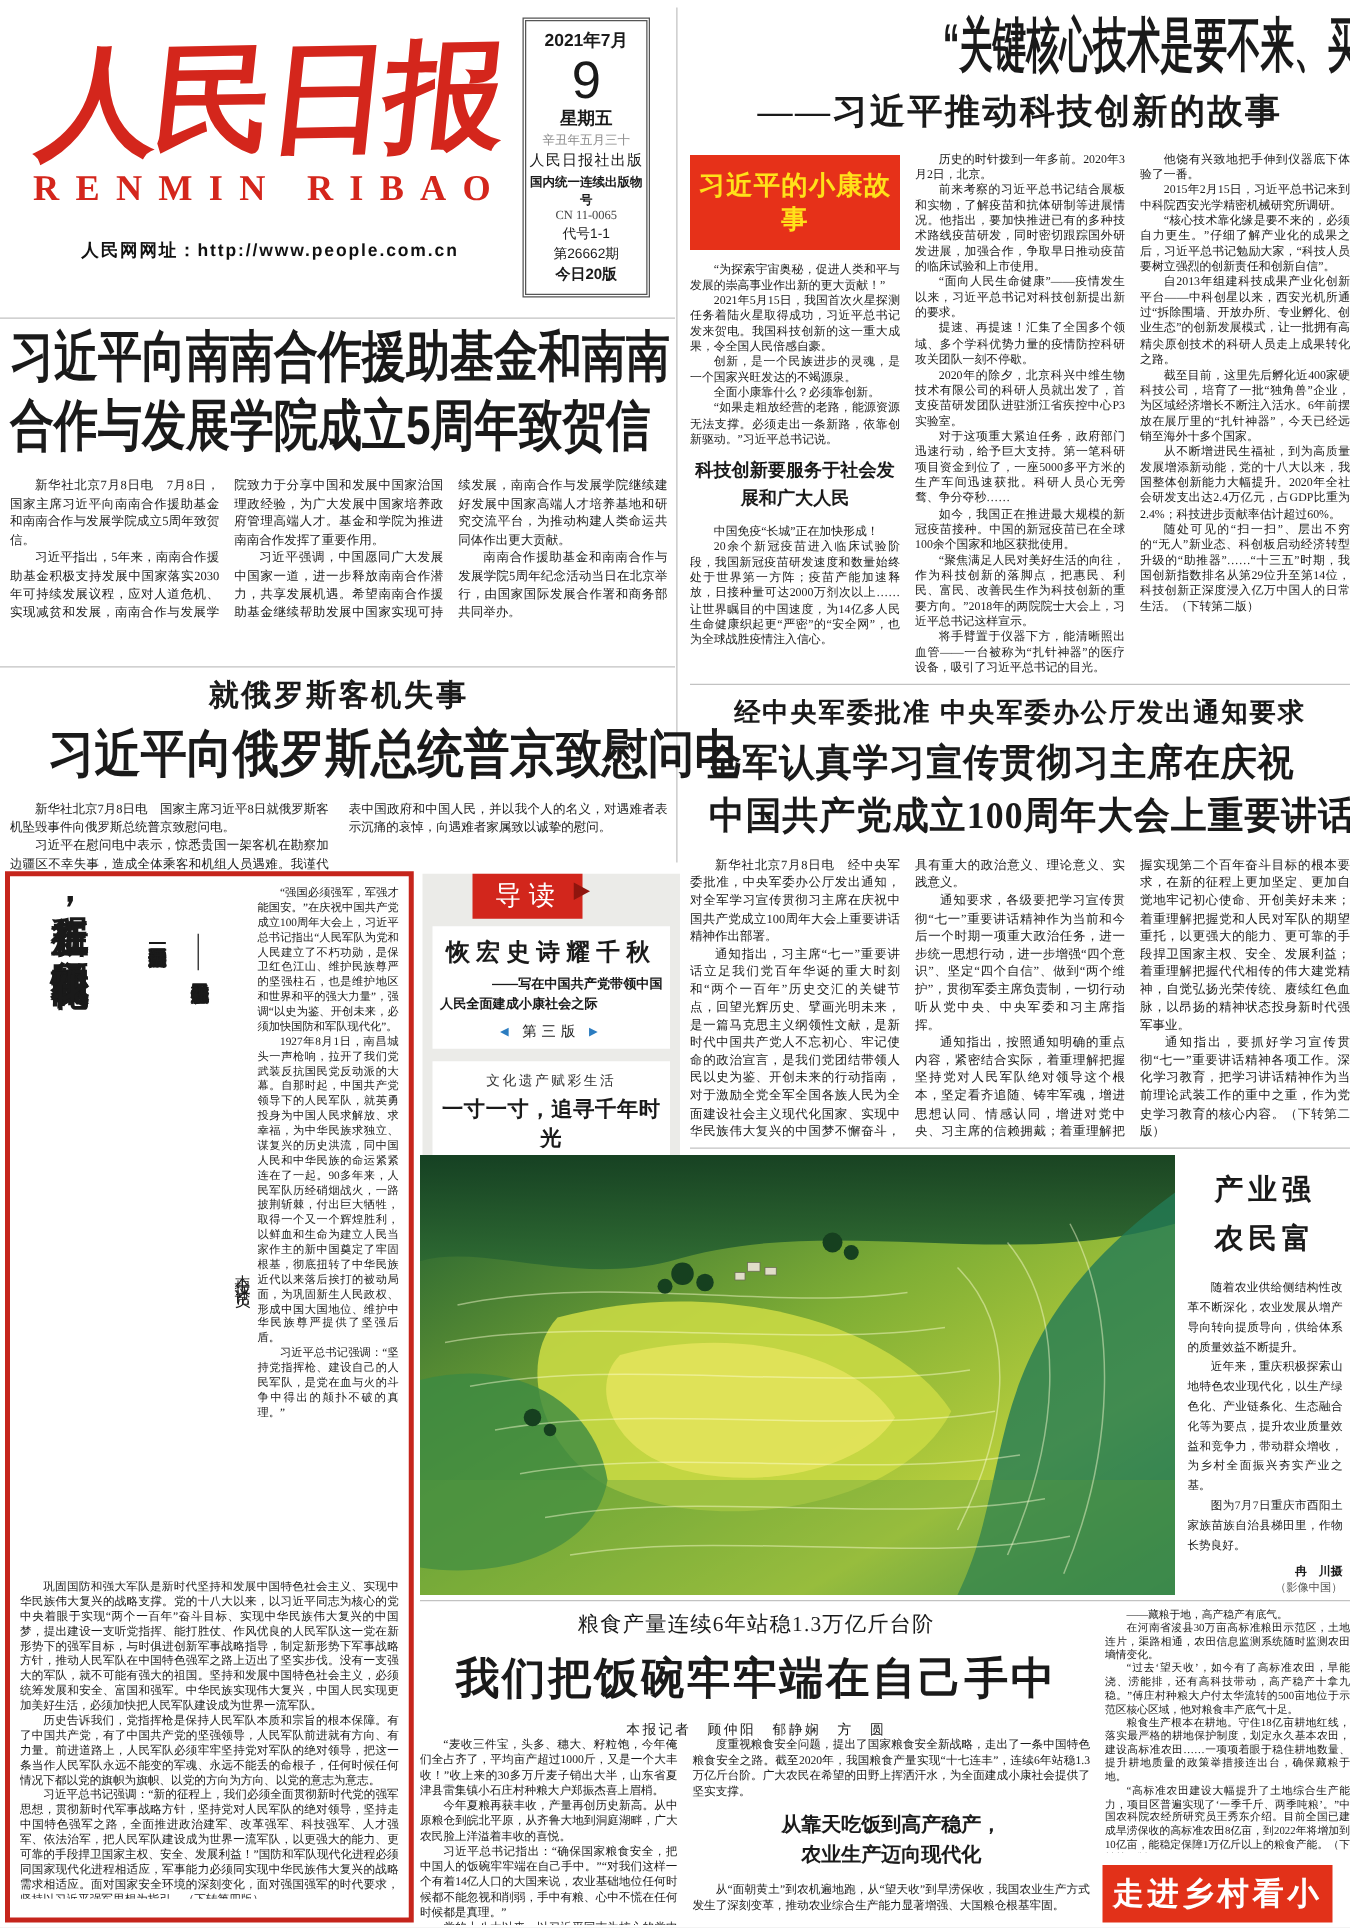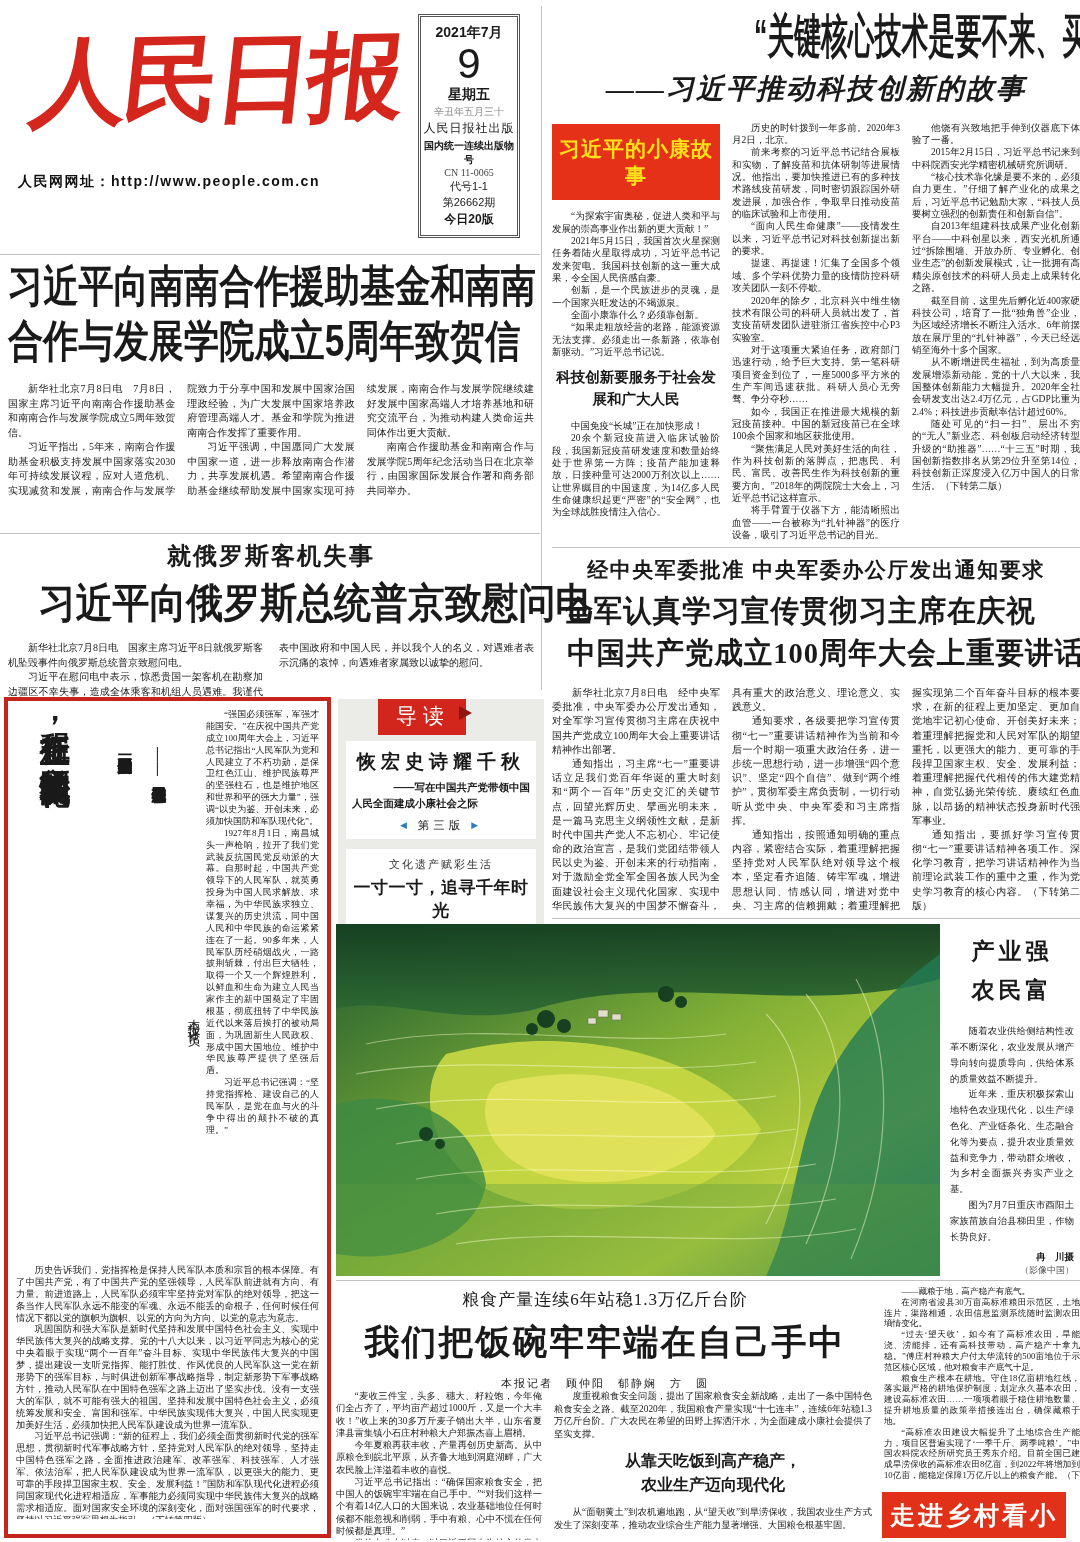--- a/index.html
+++ b/index.html
@@ -8,21 +8,21 @@
   .page { position:relative; width:1080px; height:1542px; background:#fff; margin:0 auto; overflow:hidden; }
   .sans { font-family:"Liberation Sans","DejaVu Sans",sans-serif; }
   .serif { font-family:"Liberation Serif","DejaVu Serif",serif; }
   p { margin:0; text-indent:2em; }
 
   
   #masthead { position:absolute; left:18px; top:10px; width:396px; height:240px; }
   .logo { font-size:96px; font-weight:900; color:#d4261c; line-height:1.45; text-align:center;
           letter-spacing:-4px; transform:skewX(-7deg) rotate(-1deg); white-space:nowrap; }
   .logo-latin { font-size:29px; font-weight:700; color:#d4261c; letter-spacing:13px; text-align:center; margin-top:-14px; }
-  .website { margin-top:24px; font-size:14px; font-weight:700; letter-spacing:1.5px; color:#111; }
+  .website { margin-top:24px; font-size:14px; font-weight:700; letter-spacing:1.5px; text-align:center; color:#111; }
 
   #date-box { position:absolute; left:418px; top:14px; width:102px; height:224px; border:3px double #555;
               display:flex; flex-direction:column; justify-content:space-around; align-items:center;
               text-align:center; padding:6px 2px; }
   .db-ym { font-size:14px; font-weight:700; }
   .db-day { font-size:42px; line-height:1; }
   .db-week { font-size:14px; font-weight:700; }
   .db-lunar { font-size:10px; color:#8a8a8a; }
   .db-pub { font-size:12px; letter-spacing:1px; }
   .db-issn-label { font-size:10px; font-weight:700; }
@@ -30,21 +30,21 @@
   .db-issue { font-size:11px; }
   .db-pages { font-size:12px; font-weight:700; }
 
   
   .squeeze { display:inline-block; white-space:nowrap; }
 
   
   #tech { position:absolute; left:552px; top:10px; width:528px; }
   .tech-headline { text-align:center; font-weight:900; font-size:47px; line-height:1.1; }
   .tech-headline .squeeze { transform:scaleX(.57); transform-origin:center; }
-  .tech-dek { text-align:center; font-weight:900; font-size:28px; letter-spacing:2px; margin-top:8px;font-style:italic; }
+  .tech-dek { text-align:center; font-weight:900; font-size:28px; letter-spacing:2px; margin-top:8px; }
   .tech-cols { margin-top:14px; height:420px; column-count:3; column-gap:12px; column-fill:auto;
                font-size:9.5px; line-height:1.3; text-align:justify; overflow:hidden; }
   .badge-xiaokang { background:#e63119; color:#ffe11a; font-weight:900; font-size:21px; text-align:center;
                     padding:11px 2px; margin:2px 0 10px 0; letter-spacing:1px; break-inside:avoid; }
   .col-subhead { font-weight:900; font-size:14.5px; line-height:1.5; text-align:center; margin:9px 0; break-inside:avoid; }
 
   
   #south { position:absolute; left:8px; top:258px; width:526px; }
   .south-headline div { font-weight:900; font-size:44px; line-height:1.25; white-space:nowrap;
                         transform:scaleX(.80); transform-origin:left; }
@@ -125,20 +125,21 @@
   .vline { position:absolute; width:1px; background:#c2c2c2; }
   .hline { position:absolute; height:1px; background:#c2c2c2; }
 </style>
 </head>
 <body>
 
 <div class="page">
 
   <header id="masthead">
     <div class="logo serif">人民日报</div>
+    <div class="logo-latin serif">RENMIN RIBAO</div>
     <div class="website sans">人民网网址：http://www.people.com.cn</div>
   </header>
 
   <div id="date-box">
     <div class="db-ym sans">2021年7月</div>
     <div class="db-day sans">9</div>
     <div class="db-week sans">星期五</div>
     <div class="db-lunar serif">辛丑年五月三十</div>
     <div class="db-pub serif">人民日报社出版</div>
     <div>
@@ -238,22 +239,22 @@
         <p>中国共产党成立一百周年大会上重要讲话</p>
       </div>
       <div class="ed-author serif">本报评论员</div>
       <div class="ed-bodycol serif">
           <p>“强国必须强军，军强才能国安。”在庆祝中国共产党成立100周年大会上，习近平总书记指出“人民军队为党和人民建立了不朽功勋，是保卫红色江山、维护民族尊严的坚强柱石，也是维护地区和世界和平的强大力量”，强调“以史为鉴、开创未来，必须加快国防和军队现代化”。</p>
           <p>1927年8月1日，南昌城头一声枪响，拉开了我们党武装反抗国民党反动派的大幕。自那时起，中国共产党领导下的人民军队，就英勇投身为中国人民求解放、求幸福，为中华民族求独立、谋复兴的历史洪流，同中国人民和中华民族的命运紧紧连在了一起。90多年来，人民军队历经硝烟战火，一路披荆斩棘，付出巨大牺牲，取得一个又一个辉煌胜利，以鲜血和生命为建立人民当家作主的新中国奠定了牢固根基，彻底扭转了中华民族近代以来落后挨打的被动局面，为巩固新生人民政权、形成中国大国地位、维护中华民族尊严提供了坚强后盾。</p>
           <p>习近平总书记强调：“坚持党指挥枪、建设自己的人民军队，是党在血与火的斗争中得出的颠扑不破的真理。”</p>
         </div>
     </div>
     <div class="ed-bottom serif">
+        <p>巩固国防和强大军队是新时代坚持和发展中国特色社会主义、实现中华民族伟大复兴的战略支撑。党的十八大以来，以习近平同志为核心的党中央着眼于实现“两个一百年”奋斗目标、实现中华民族伟大复兴的中国梦，提出建设一支听党指挥、能打胜仗、作风优良的人民军队这一党在新形势下的强军目标，与时俱进创新军事战略指导，制定新形势下军事战略方针，推动人民军队在中国特色强军之路上迈出了坚实步伐。没有一支强大的军队，就不可能有强大的祖国。坚持和发展中国特色社会主义，必须统筹发展和安全、富国和强军。中华民族实现伟大复兴，中国人民实现更加美好生活，必须加快把人民军队建设成为世界一流军队。</p>
         <p>历史告诉我们，党指挥枪是保持人民军队本质和宗旨的根本保障。有了中国共产党，有了中国共产党的坚强领导，人民军队前进就有方向、有力量。前进道路上，人民军队必须牢牢坚持党对军队的绝对领导，把这一条当作人民军队永远不能变的军魂、永远不能丢的命根子，任何时候任何情况下都以党的旗帜为旗帜、以党的方向为方向、以党的意志为意志。</p>
-        <p>巩固国防和强大军队是新时代坚持和发展中国特色社会主义、实现中华民族伟大复兴的战略支撑。党的十八大以来，以习近平同志为核心的党中央着眼于实现“两个一百年”奋斗目标、实现中华民族伟大复兴的中国梦，提出建设一支听党指挥、能打胜仗、作风优良的人民军队这一党在新形势下的强军目标，与时俱进创新军事战略指导，制定新形势下军事战略方针，推动人民军队在中国特色强军之路上迈出了坚实步伐。没有一支强大的军队，就不可能有强大的祖国。坚持和发展中国特色社会主义，必须统筹发展和安全、富国和强军。中华民族实现伟大复兴，中国人民实现更加美好生活，必须加快把人民军队建设成为世界一流军队。</p>
         <p>习近平总书记强调：“新的征程上，我们必须全面贯彻新时代党的强军思想，贯彻新时代军事战略方针，坚持党对人民军队的绝对领导，坚持走中国特色强军之路，全面推进政治建军、改革强军、科技强军、人才强军、依法治军，把人民军队建设成为世界一流军队，以更强大的能力、更可靠的手段捍卫国家主权、安全、发展利益！”国防和军队现代化进程必须同国家现代化进程相适应，军事能力必须同实现中华民族伟大复兴的战略需求相适应。面对国家安全环境的深刻变化，面对强国强军的时代要求，坚持以习近平强军思想为指引。（下转第四版）</p>
       </div>
   </section>
 
   <aside id="daodu">
     <div class="daodu-tab sans">导读</div>
     <div class="daodu-card card1">
       <div class="d-title1 serif">恢宏史诗耀千秋</div>
       <div class="d-sub1 sans">
         <div>——写在中国共产党带领中国</div>

